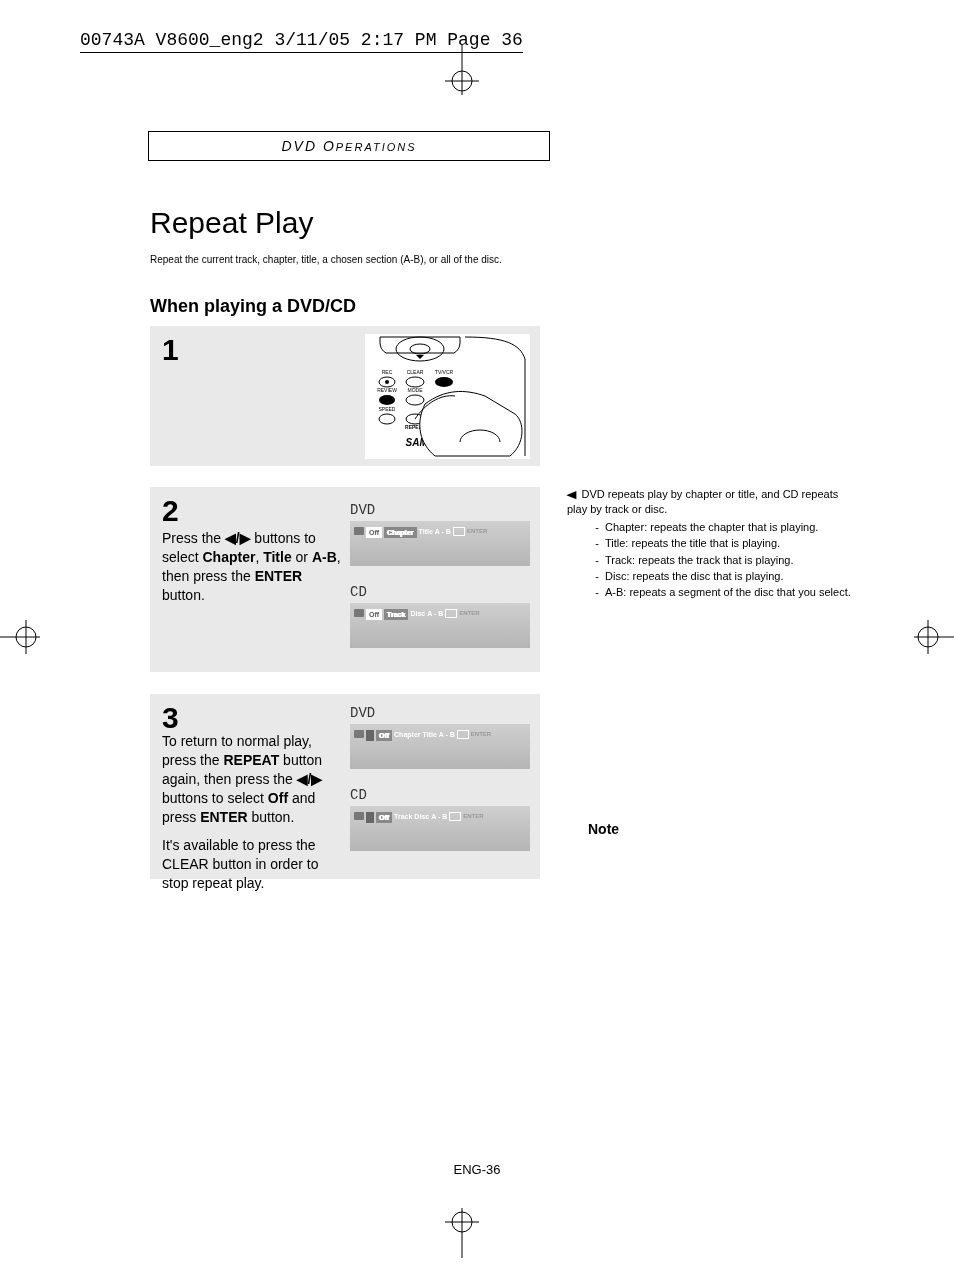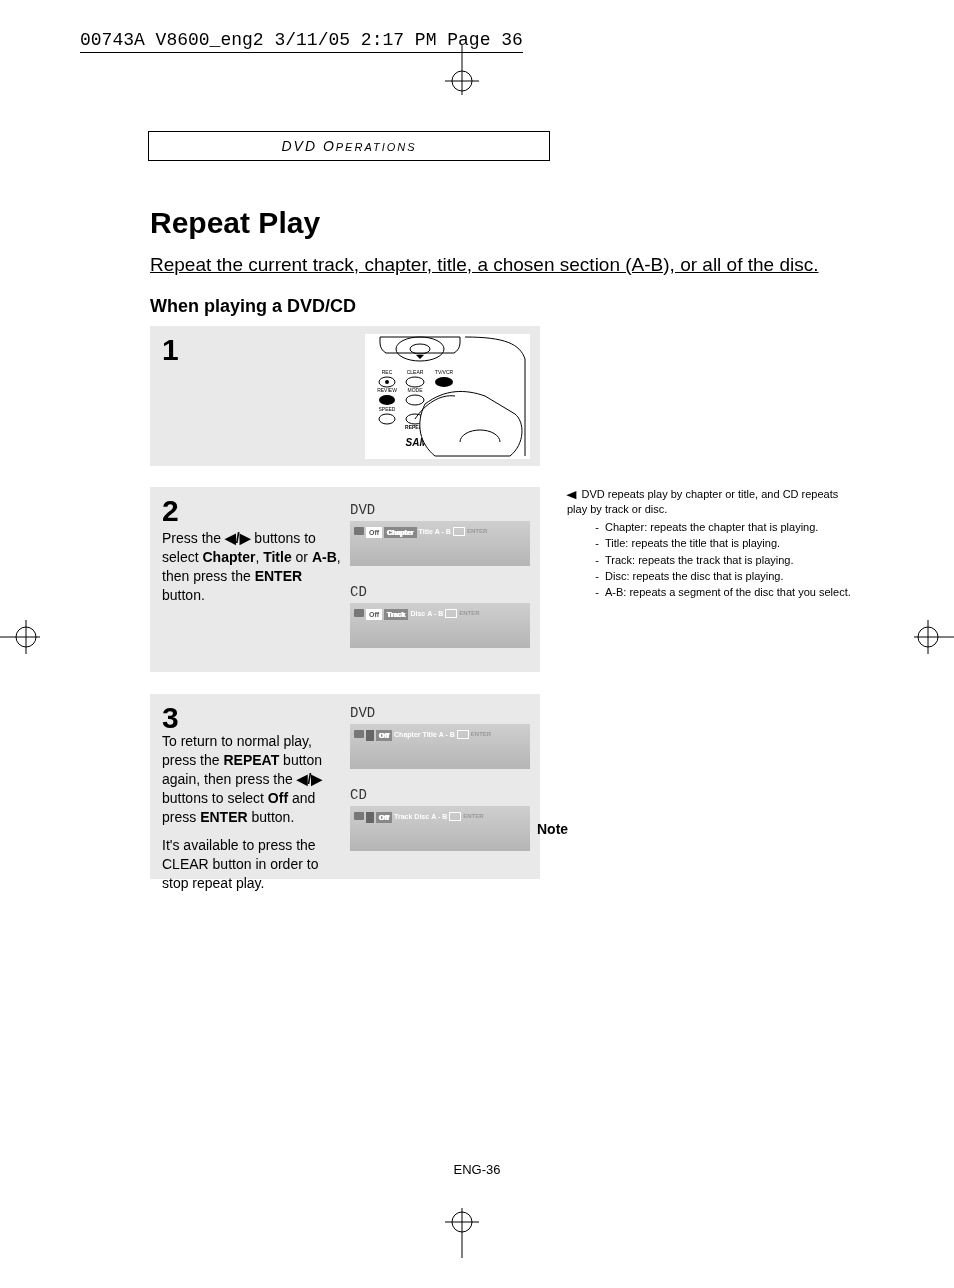--- a/index.html
+++ b/index.html
@@ -61,28 +61,27 @@
     line-height: 28px;
     font-size: 14px;
     letter-spacing: 2px;
     font-style: italic;
   }
   .title {
     position: absolute;
     top: 206px;
     left: 150px;
     font-size: 30px;
-    font-weight: bold;
+    font-weight: normal;
   }
   .subtitle {
     position: absolute;
     top: 254px;
     left: 150px;
-    font-size: 19px;
-    text-decoration: underline;
+    font-size: 10px;
   }
   .subhead {
     position: absolute;
     top: 296px;
     left: 150px;
     font-size: 18px;
     font-weight: bold;
     text-align: right;
   }
 
@@ -175,21 +174,21 @@
     padding-left: 16px;
   }
   .side-note ul li {
     list-style: "-  ";
     margin-bottom: 1px;
   }
 
   .note-block {
     position: absolute;
     top: 820px;
-    left: 537px;
+    left: 588px;
     width: 290px;
     font-size: 14px;
     line-height: 1.4;
   }
   .note-block .note-head { font-weight: bold; }
 
   .page-num {
     position: absolute;
     top: 1162px;
     left: 0;

